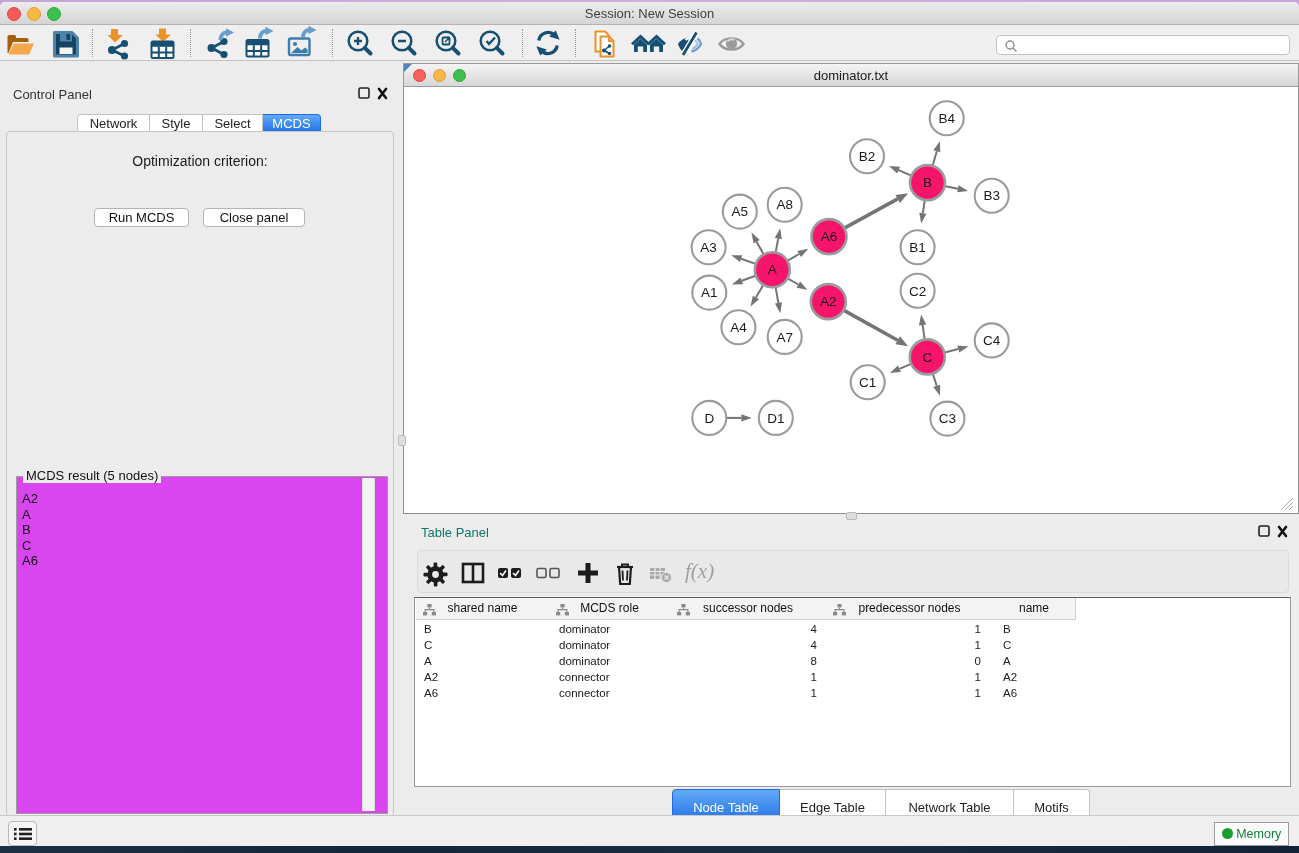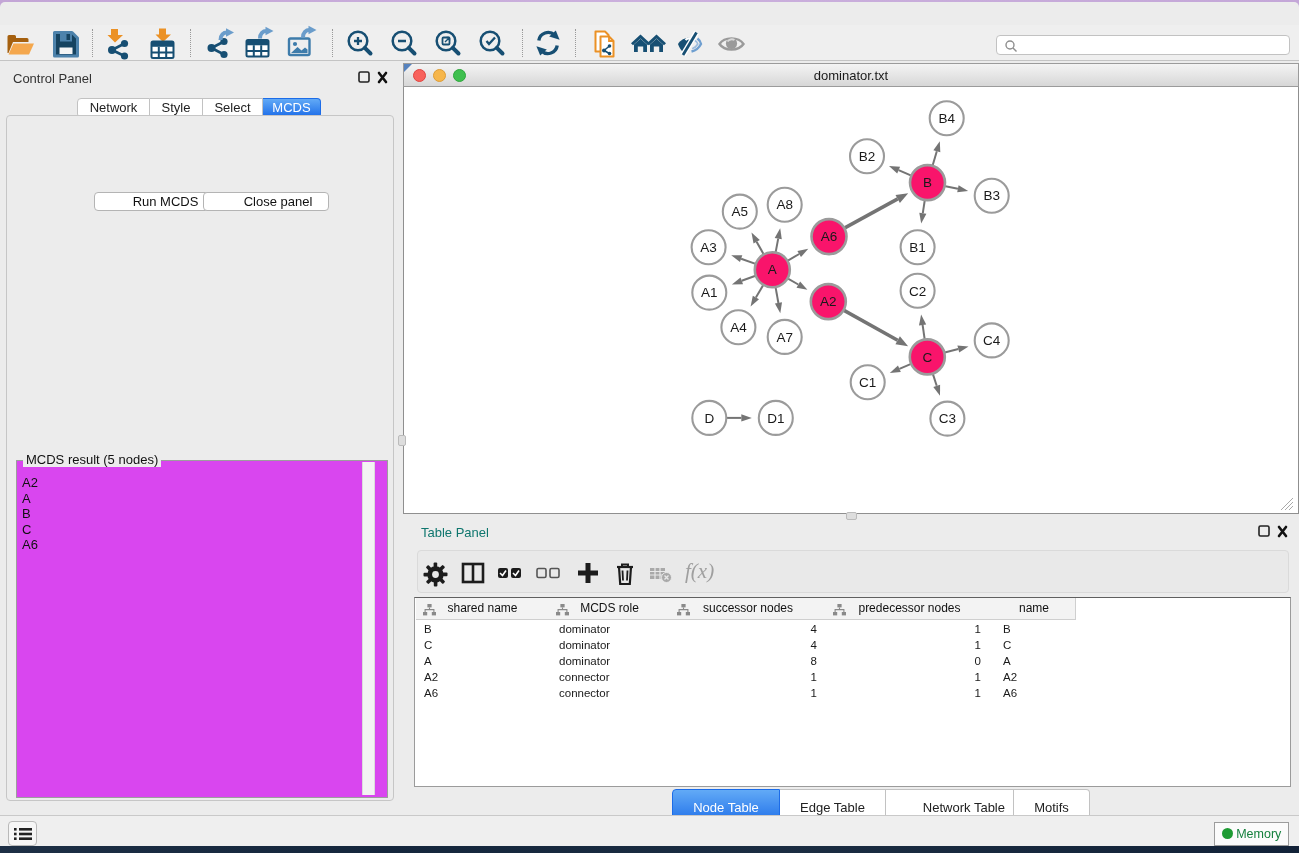--- a/index.html
+++ b/index.html
@@ -34,21 +34,21 @@
   #cp-body{left:6px;top:54px;width:386px;height:684px;background:#ececec;
            border:1px solid #c6c6c6;border-radius:4px;}
   #optlabel{width:100%;text-align:center;top:21px;font-size:14px;color:#1a1a1a;}
   #dropdown{left:36px;top:39px;width:312px;height:18px;background:#fff;
             border:1px solid #b4b4b4;border-radius:4px;font-size:13px;color:#111;}
   #dd-text{left:12px;top:1px;}
   #dd-btn{right:-1px;top:-1px;width:17px;height:18px;border-radius:0 4px 4px 0;
           background:linear-gradient(#6db1f7,#2071ea);}
   .btn{position:absolute;height:17px;line-height:17px;background:#fff;
        border:1px solid #b4b4b4;border-radius:4px;font-size:13px;color:#111;
-       text-align:center;padding-left:24px;}
+       text-align:center;}
   #mcds-group{left:9px;top:344px;width:370px;height:336px;background:#d946ef;
               border:1px solid #9d9d9d;}
   #mcds-label{left:6px;top:-9px;background:#ececec;padding:0 3px;font-size:13px;color:#111;}
   #mcds-list{left:1px;top:1px;font-size:13px;color:#111;line-height:15.6px;padding:13px 0 0 4px;}
   #mcds-scroll{right:12px;top:1px;width:11px;height:333px;background:#f3f3f3;
                border-left:1px solid #dcdcdc;border-right:1px solid #dcdcdc;}
   
   #netframe{left:403px;top:2px;width:896px;height:451px;}
   #net-titlebar{left:0;top:0;width:894px;height:22px;border:1px solid #9b9b9b;
                 background:linear-gradient(#f4f4f4,#d7d7d7);}
@@ -77,20 +77,26 @@
              text-align:center;line-height:22px;}
   #listbtn{left:8px;top:5px;width:27px;height:23px;background:#f6f6f6;
            border:1px solid #b9b9b9;border-radius:4px;}
   #desktop-bottom{left:0;top:846px;width:1299px;height:7px;
                   background:linear-gradient(90deg,#1d2f45,#14263c 30%,#1b2d42 60%,#122238);}
   svg{position:absolute;overflow:visible;}
 </style>
 </head>
 <body>
 <div class="abs" id="macwin">
+  <div class="abs" id="titlebar">
+    <div class="tl" style="left:7px;background:#f45955;border:0.5px solid #dd4843;"></div>
+    <div class="tl" style="left:27px;background:#f7ba41;border:0.5px solid #dd9f35;"></div>
+    <div class="tl" style="left:47px;background:#3bc24d;border:0.5px solid #2fa63e;"></div>
+    <div class="abs" id="title">Session: New Session</div>
+  </div>
   <div class="abs" id="toolbar">
     <svg class="ticon" style="left:5px" width="30" height="32" viewBox="0 0 30 32">
 <path d="M2.5 25 V8.5 a1.5 1.5 0 0 1 1.5 -1.5 h5.5 a1.5 1.5 0 0 1 1.5 1.5 V10 h11 a1.5 1.5 0 0 1 1.5 1.5 V14 H8 L3.5 25 z" fill="#a5600f"></path>
 <path d="M3.5 26.5 L8.5 15.5 H29 L24 26.5 z" fill="#f4a74d"></path>
 </svg>
     <svg class="ticon" style="left:51px" width="30" height="32" viewBox="0 0 30 32">
 <path d="M3.5 4.5 H21 L26.5 10 V28 H3.5 z" fill="#164360" stroke="#4d82ab" stroke-width="3" stroke-linejoin="round"></path>
 <rect x="9" y="4.5" width="12" height="9" fill="#4d82ab"></rect>
 <rect x="15.5" y="6" width="3.5" height="6" fill="#164360"></rect>
 <rect x="8.5" y="19.5" width="13" height="6.5" fill="#f4f4f4"></rect>
@@ -200,35 +206,36 @@
     <div class="sep" style="left:575px"></div>
     <div class="abs" id="searchbox">
       <svg width="14" height="14" style="left:7px;top:3px" viewBox="0 0 14 14">
         <circle cx="6" cy="6" r="4" fill="none" stroke="#8e8e8e" stroke-width="1.4"></circle>
         <line x1="9" y1="9" x2="12.5" y2="12.5" stroke="#8e8e8e" stroke-width="1.4"></line>
       </svg>
     </div>
   </div>
   <div class="abs" id="content">
 
-    <div class="abs" style="left:0;top:0;width:399px;height:752px;">
+    <div class="abs" style="left:0;top:16px;width:399px;height:752px;">
       <div class="abs" id="cp-title">Control Panel</div>
       <div class="abs winbtns" style="left:358px;top:10px;">
         <svg width="32" height="13" viewBox="0 0 32 13">
           <rect x="1" y="1" width="10" height="10" rx="1.5" fill="none" stroke="#222" stroke-width="1.6"></rect>
           <path d="M21 2 L28 11 M28 2 L21 11" stroke="#111" stroke-width="2.6" stroke-linecap="round"></path>
         </svg>
       </div>
       <div class="tabrow" style="left:77px;top:37px;">
         <div class="tab first" style="width:71px;">Network</div>
         <div class="tab" style="width:52px;">Style</div>
         <div class="tab" style="width:59px;">Select</div>
         <div class="tab sel last" style="width:57px;">MCDS</div>
       </div>
       <div class="abs" id="cp-body">
+        <div class="abs" id="optlabel">Optimization criterion:</div>
         <div class="btn" style="left:87px;top:76px;width:93px;">Run MCDS</div>
         <div class="btn" style="left:196px;top:76px;width:100px;">Close panel</div>
         <div class="abs" id="mcds-group">
           <div class="abs" id="mcds-label">MCDS result (5 nodes)</div>
           <div class="abs" id="mcds-scroll"></div>
           <div class="abs" id="mcds-list">A2<br>A<br>B<br>C<br>A6</div>
         </div>
       </div>
     </div>
 
@@ -454,21 +461,21 @@
         <div class="trow" style="left:588px;top:71px;width:80px;">A2</div>
         <div class="trow" style="left:9px;top:87px;width:120px;">A6</div>
         <div class="trow" style="left:144px;top:87px;width:110px;">connector</div>
         <div class="trow num" style="left:255px;top:87px;width:147px;">1</div>
         <div class="trow num" style="left:411px;top:87px;width:155px;">1</div>
         <div class="trow" style="left:588px;top:87px;width:80px;">A6</div>
       </div>
       <div class="tabrow" id="bottomtabs">
         <div class="tab first btab sel" style="border-radius:4px 0 0 4px;width:90px;">Node Table</div>
         <div class="tab btab" style="width:89px;">Edge Table</div>
-        <div class="tab btab" style="width:111px;text-align:right;">Network Table</div>
+        <div class="tab btab" style="width:111px;">Network Table</div>
         <div class="tab last btab" style="width:59px;">Motifs</div>
       </div>
     </div>
   </div>
   <div class="abs" id="statusbar">
     <div class="abs" id="listbtn">
       <svg width="18" height="14" style="left:5px;top:5px" viewBox="0 0 18 14">
         <rect x="0" y="1" width="2.6" height="2.6" fill="#222"></rect>
           <rect x="5" y="1" width="13" height="2.6" fill="#222"></rect>
         <rect x="0" y="5.7" width="2.6" height="2.6" fill="#222"></rect>

